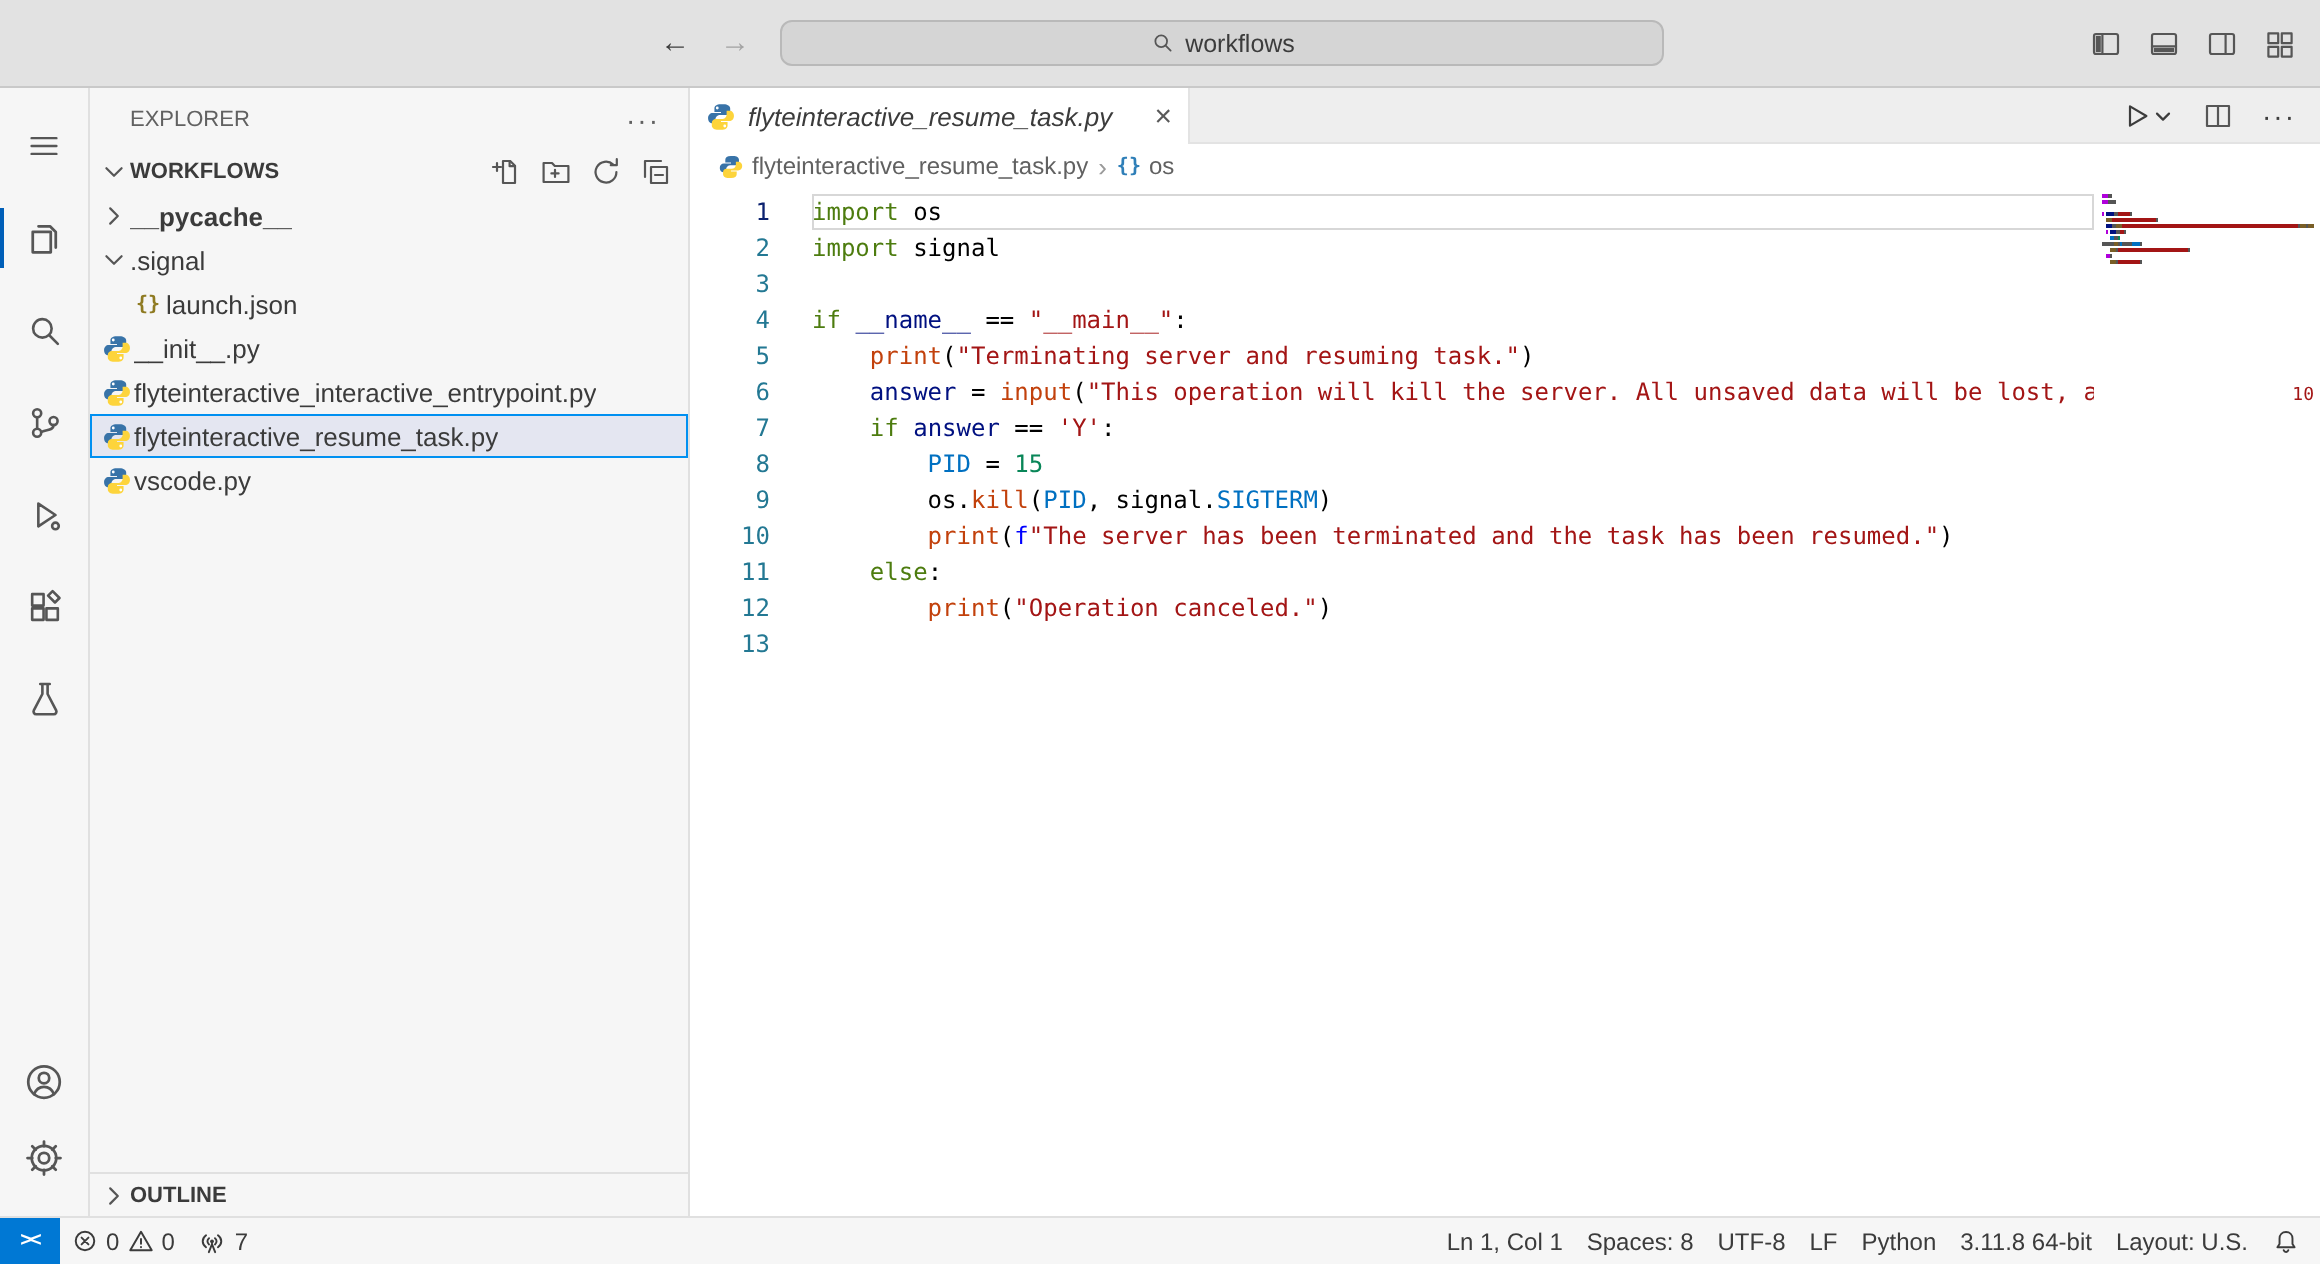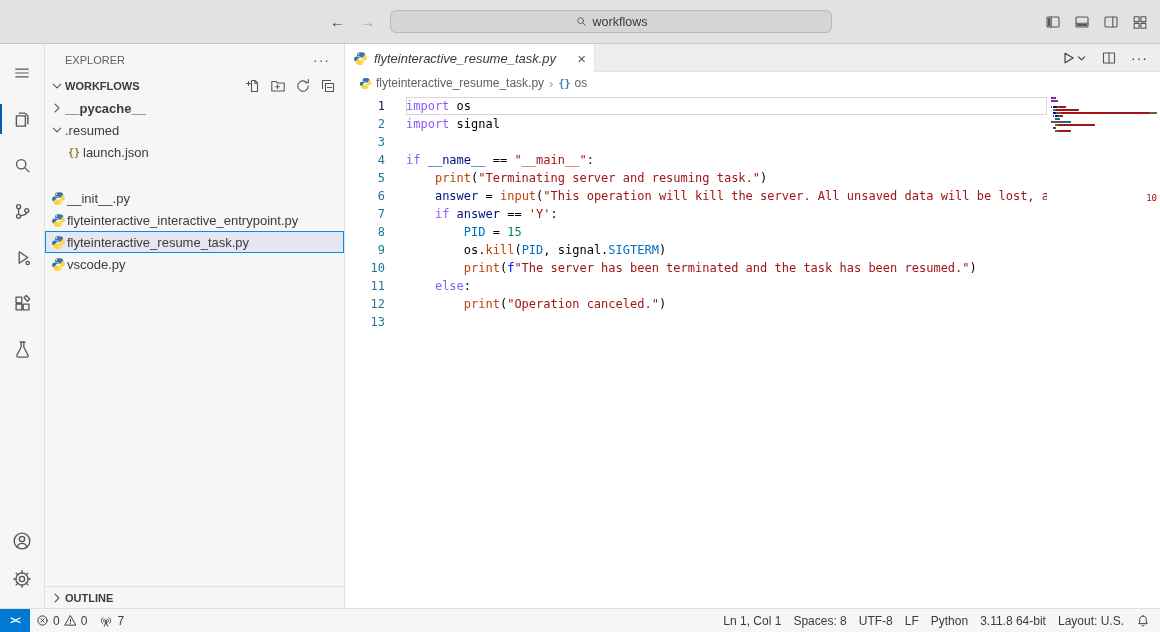--- a/index.html
+++ b/index.html
@@ -62,21 +62,21 @@
   .crumb-sep{color:#9a9a9a;font-size:13px;margin:0 1px;}
   .crumb-symbol{color:#2f7fb8;}
 
   .code-area{flex:1;position:relative;padding-top:3px;overflow:hidden;
              font-family:"DejaVu Sans Mono","Liberation Mono",monospace;font-size:12px;}
   .code-line{display:flex;height:18px;line-height:18px;}
   .ln{width:40px;flex:none;text-align:right;color:#237893;}
   .lc{flex:1;margin-left:21px;margin-right:113px;white-space:pre;overflow:hidden;color:#000;}
   .code-line.current .ln{color:#0b216f;}
   .code-line.current .lc{outline:1px solid #d7d7d7;outline-offset:-1px;}
-  .tok-kw{color:#8b5cf6}.tok-fn{color:#c2410c}.tok-str{color:#a31515}.tok-num{color:#098658}
+  .tok-kw{color:#4d7c0f}.tok-fn{color:#c2410c}.tok-str{color:#a31515}.tok-num{color:#098658}
   .tok-var{color:#001080}.tok-const{color:#0070c1}.tok-fstr{color:#0000ff}.tok-pl{color:#000}
 
   .minimap{position:absolute;right:0;top:3px;bottom:0;width:113px;padding-left:4px;}
   .mm-line{height:2px;margin-bottom:1px;display:flex;}
   .mm-line span{height:2px;flex:none;}
   .mm-overflow{position:absolute;right:3px;top:99px;font-size:9px;color:#a31515;
                font-family:"DejaVu Sans Mono",monospace;}
 
   
   .statusbar{height:24px;flex:none;background:#f6f6f6;border-top:1px solid #e0e0e0;display:flex;
@@ -265,29 +265,29 @@
               </svg>
             </span>
             <span class="tree-label">__pycache__</span>
           </div>
           <div class="tree-row" style="padding-left: 4px;">
             <span class="tree-chevron icon">
               <svg width="16" height="16" viewBox="0 0 16 16" fill="none" stroke="#565656" stroke-width="1.1" stroke-linecap="round" stroke-linejoin="round">
                 <path d="M4.2 6.1L8 9.9l3.8-3.8"></path>
               </svg>
             </span>
-            <span class="tree-label">.resumed</span>
+            <span class="tree-label">.signal</span>
           </div>
           <div class="tree-row" style="padding-left: 20px;">
             <span class="tree-icon">
               <span class="braces" style="color:#8f7b22">{}</span>
             </span>
             <span class="tree-label">launch.json</span>
           </div>
-          <div class="tree-row" style="padding-left: 4px; margin-top: 24px;">
+          <div class="tree-row" style="padding-left: 4px;">
             <span class="tree-icon">
               <svg width="15" height="15" viewBox="0 0 16 16">
                 <path fill="#3873a8" d="M7.9 1.2c-2.3 0-3.4.9-3.4 2.3v1.8h3.5v.6H3.6C2.2 5.9 1.1 7 1.1 8.6c0 1.6 1 2.7 2.4 2.7h1.5V9.4c0-1.4 1.2-2.5 2.6-2.5h3.2c1.2 0 2.1-.9 2.1-2.1V3.5c0-1.4-1.5-2.3-3.4-2.3H7.9z"></path>
                 <circle fill="#fff" cx="6" cy="3.2" r=".75"></circle>
                 <path fill="#fdd43b" d="M8.1 14.8c2.3 0 3.4-.9 3.4-2.3v-1.8H8v-.6h4.4c1.4 0 2.5-1.1 2.5-2.7 0-1.6-1-2.7-2.4-2.7H11v1.9c0 1.4-1.2 2.5-2.6 2.5H5.2c-1.2 0-2.1.9-2.1 2.1v1.3c0 1.4 1.5 2.3 3.4 2.3h1.6z"></path>
                 <circle fill="#fff" cx="10" cy="12.8" r=".75"></circle>
               </svg>
             </span>
             <span class="tree-label">__init__.py</span>
           </div>

